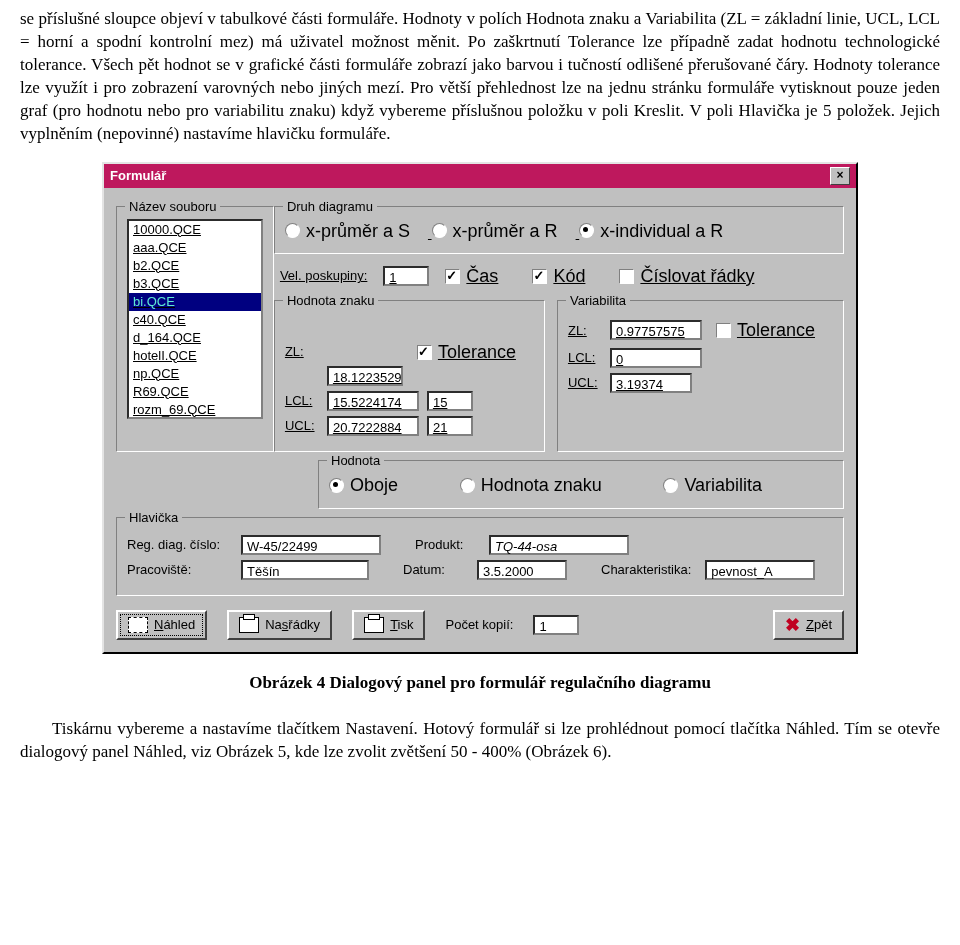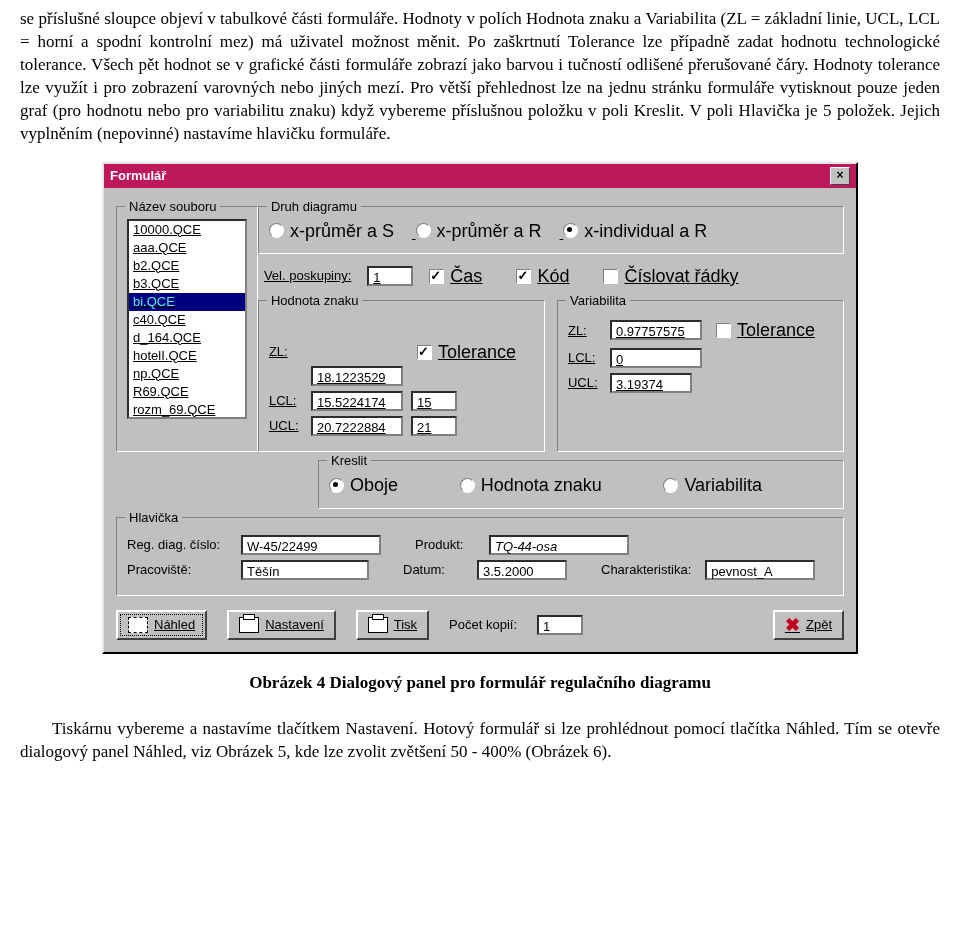--- a/index.html
+++ b/index.html
@@ -98,21 +98,21 @@
   }
   .row { display:flex; align-items:center; gap:8px; margin:5px 0; }
   .lbl { font-size:13px; }
   .btn {
     background:#c0c0c0;
     border:2px solid #fff;
     border-right-color:#404040; border-bottom-color:#404040;
     padding:4px 10px;
     font-size:13px;
     display:inline-flex; align-items:center; gap:6px;
-    height:30px; box-sizing:border-box;text-decoration:underline;
+    height:30px; box-sizing:border-box;
   }
   .btn.focus { outline:1px dotted #000; outline-offset:-5px; }
   .buttonbar { display:flex; align-items:center; gap:20px; margin-top:14px; }
   .caption { text-align:center; font-weight:bold; font-family:"Times New Roman",serif; font-size:17px; margin:8px 0 24px 0;}
   .hv-row { display:flex; gap:12px; }
   .midopts { margin: 10px 0 4px 6px; display:flex; align-items:center; gap:16px;}
   .icon-print { width:18px; height:14px; border:1px solid #000; position:relative; background:#fff;}
   .icon-print::after{content:"";position:absolute;left:3px;top:-4px;width:10px;height:4px;border:1px solid #000;background:#fff;}
   .icon-preview {width:18px;height:14px;border:1px dashed #000;background:#fff;}
   .icon-x { color:#c00020; font-weight:bold; font-size:18px; line-height:14px;}
@@ -178,21 +178,21 @@
           <span class="check">
               <span class="box"></span>
               <span>Číslovat řádky</span>
             </span>
         </div>
         <div class="hv-row">
           <div class="group" style="flex:1.2;">
             <span class="legend">Hodnota znaku</span>
             <div class="row">
               <span class="lbl" style="width:34px;">ZL:</span>
-              <span class="textfield" style="width:92px;margin-top:48px;">18.1223529</span>
+              <span class="textfield" style="width:76px;margin-top:48px;">18.1223529</span>
               <span class="check sel" style="margin-left:6px;">
                   <span class="box"></span>
                   <span>Tolerance</span>
                 </span>
             </div>
             <div class="row">
               <span class="lbl" style="width:34px;">LCL:</span>
               <span class="textfield" style="width:92px;">15.5224174</span>
               <span class="textfield" style="width:46px;">15</span>
             </div>
@@ -219,21 +219,21 @@
             <div class="row">
               <span class="lbl" style="width:34px;">UCL:</span>
               <span class="textfield" style="width:82px;">3.19374</span>
             </div>
           </div>
         </div>
       </div>
     </div>
 
     <div class="group" style="margin-left:202px;">
-      <span class="legend">Kreslit</span>
+      <span class="legend">Hodnota</span>
       <span class="radio sel">
           <span class="dot"></span>
           <span>Oboje</span>
         </span>
       <span class="radio" style="margin-left:40px;">
           <span class="dot"></span>
           <span>Hodnota znaku</span>
         </span>
       <span class="radio" style="margin-left:40px;">
           <span class="dot"></span>
@@ -259,21 +259,21 @@
       </div>
     </div>
 
     <div class="buttonbar">
       <span class="btn focus">
         <span class="icon-preview"></span>
         <span><span class="underline">N</span><span>áhled</span></span>
       </span>
       <span class="btn">
         <span class="icon-print"></span>
-        <span><span>Na</span><span class="underline">s</span><span>tavení</span></span>
+        <span><span>Na</span><span class="underline">s</span><span>řádky</span></span>
       </span>
       <span class="btn">
         <span class="icon-print"></span>
         <span><span class="underline">T</span><span>isk</span></span>
       </span>
       <span class="lbl">Počet kopií:</span>
       <span class="textfield" style="width:46px;">1</span>
       <span style="flex:1;"></span>
       <span class="btn">
         <span class="icon-x">✖</span>

